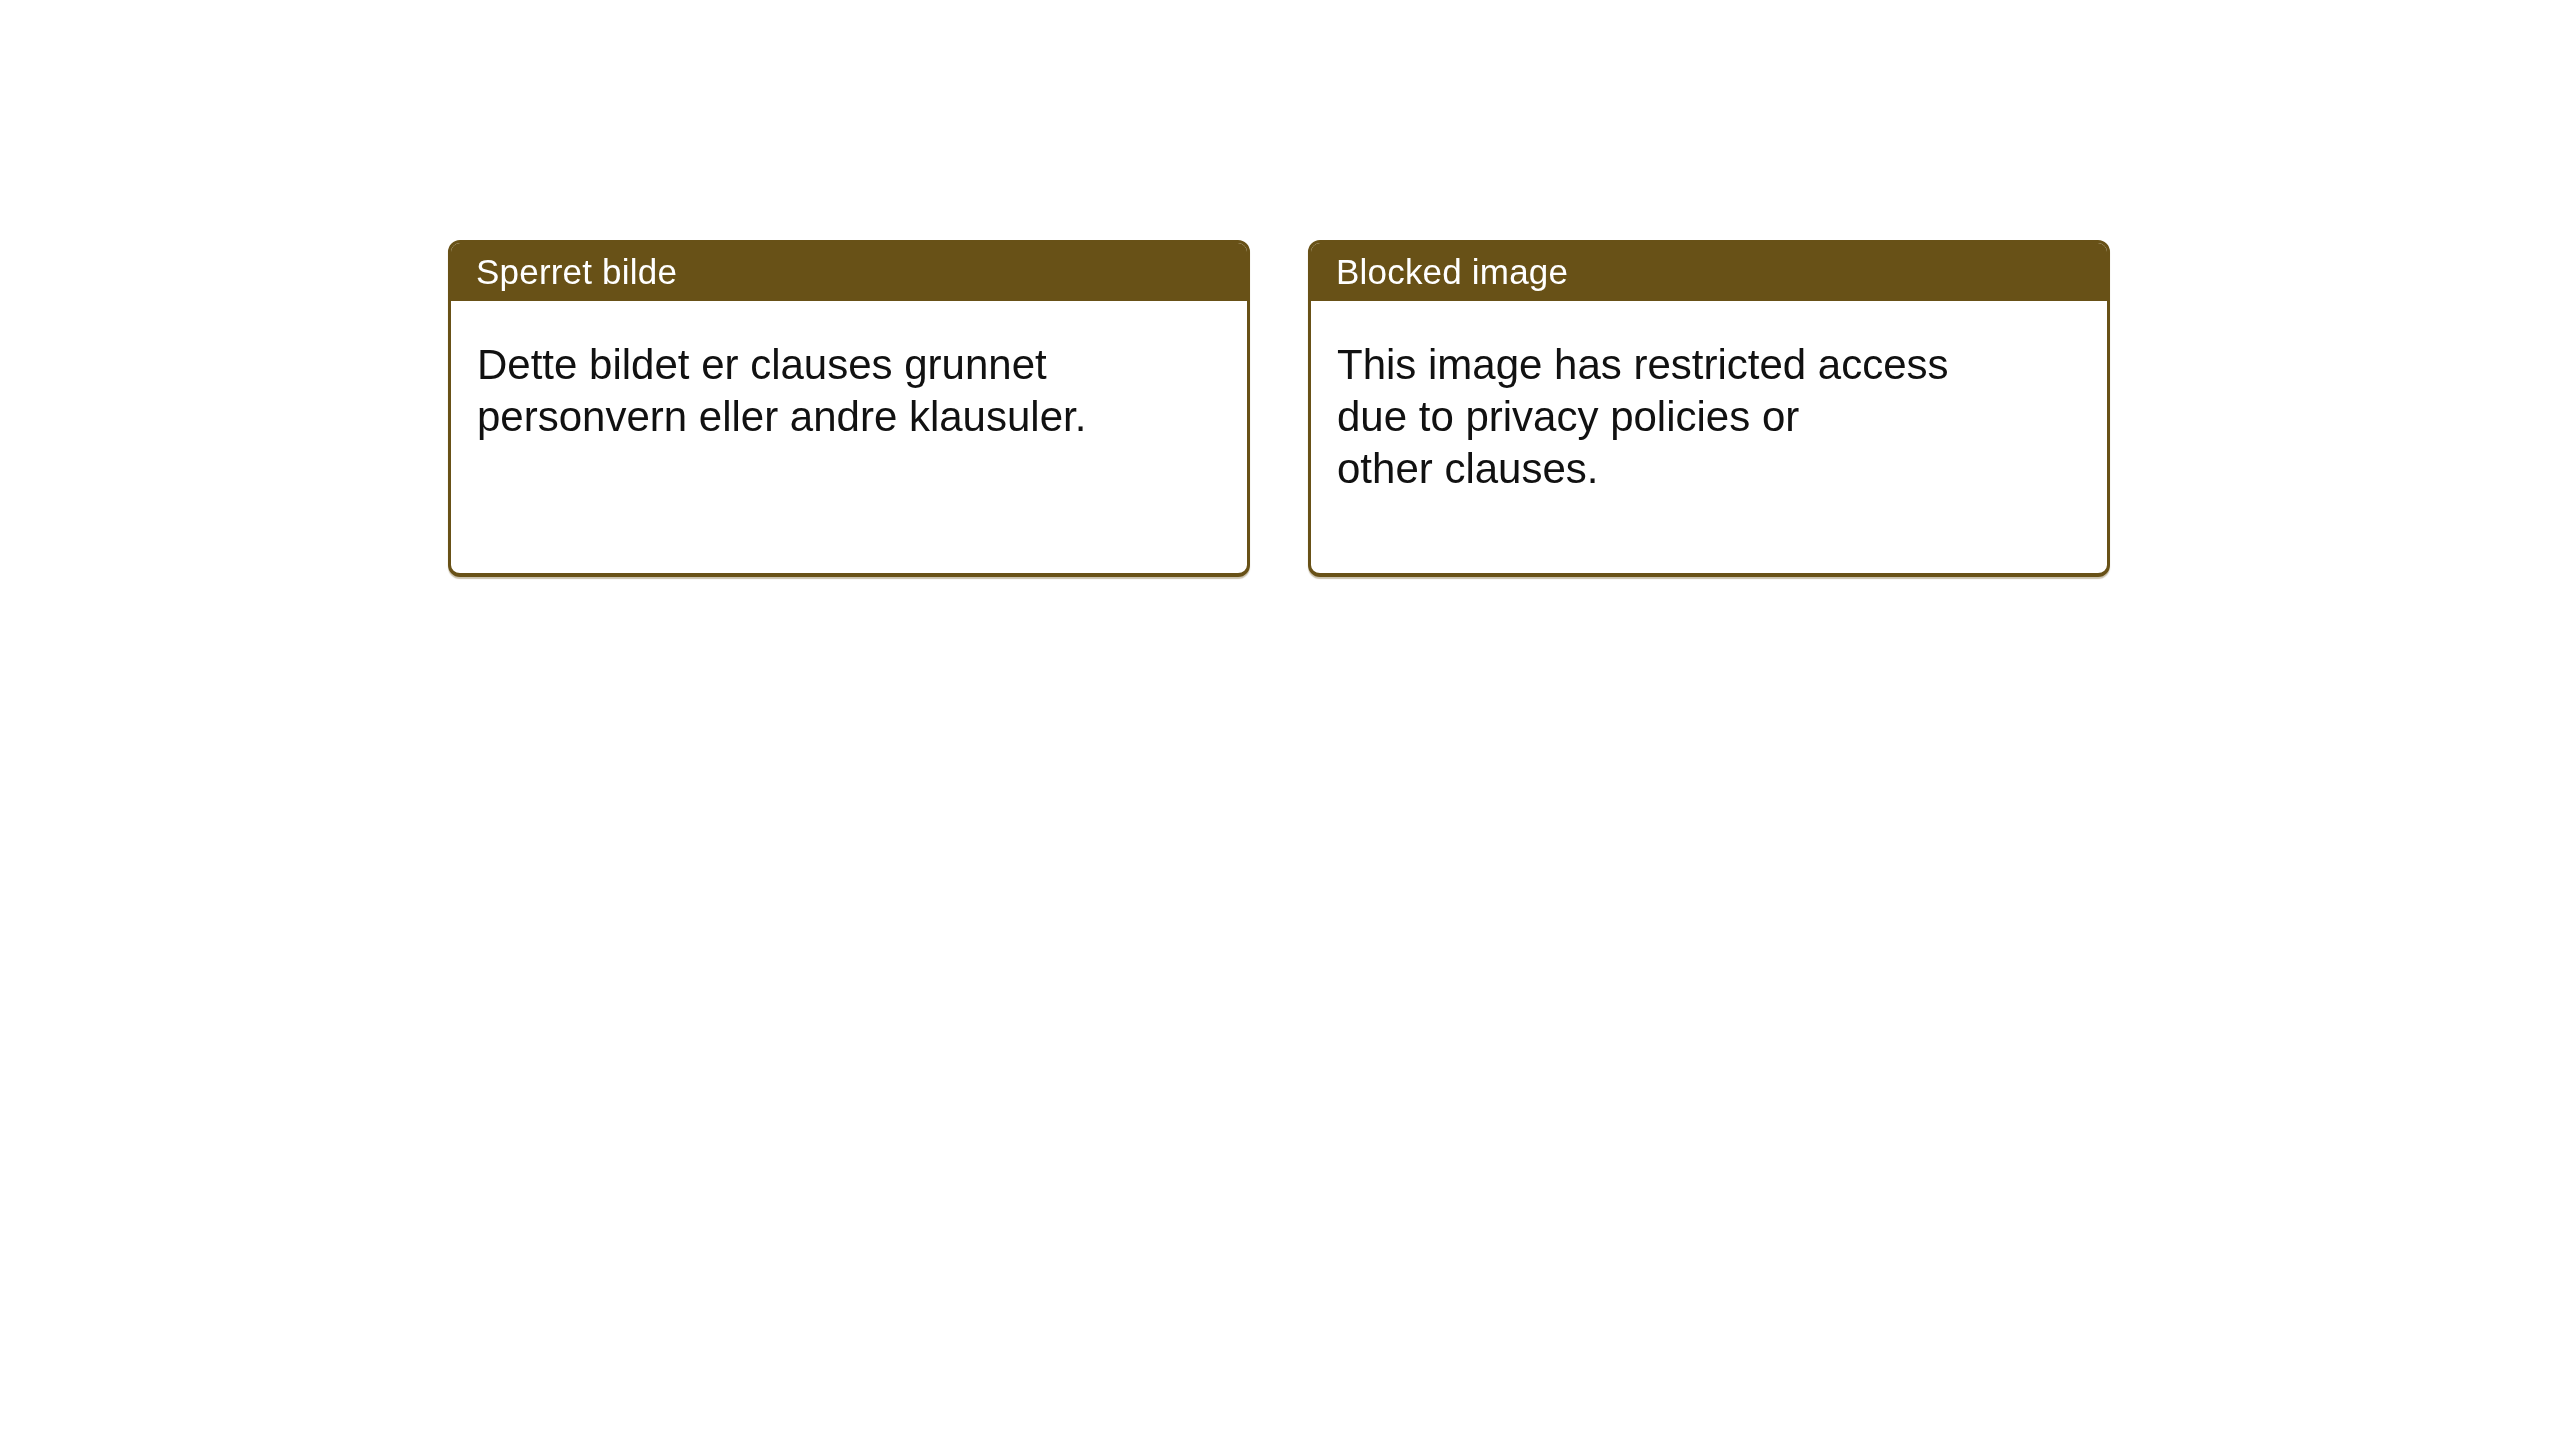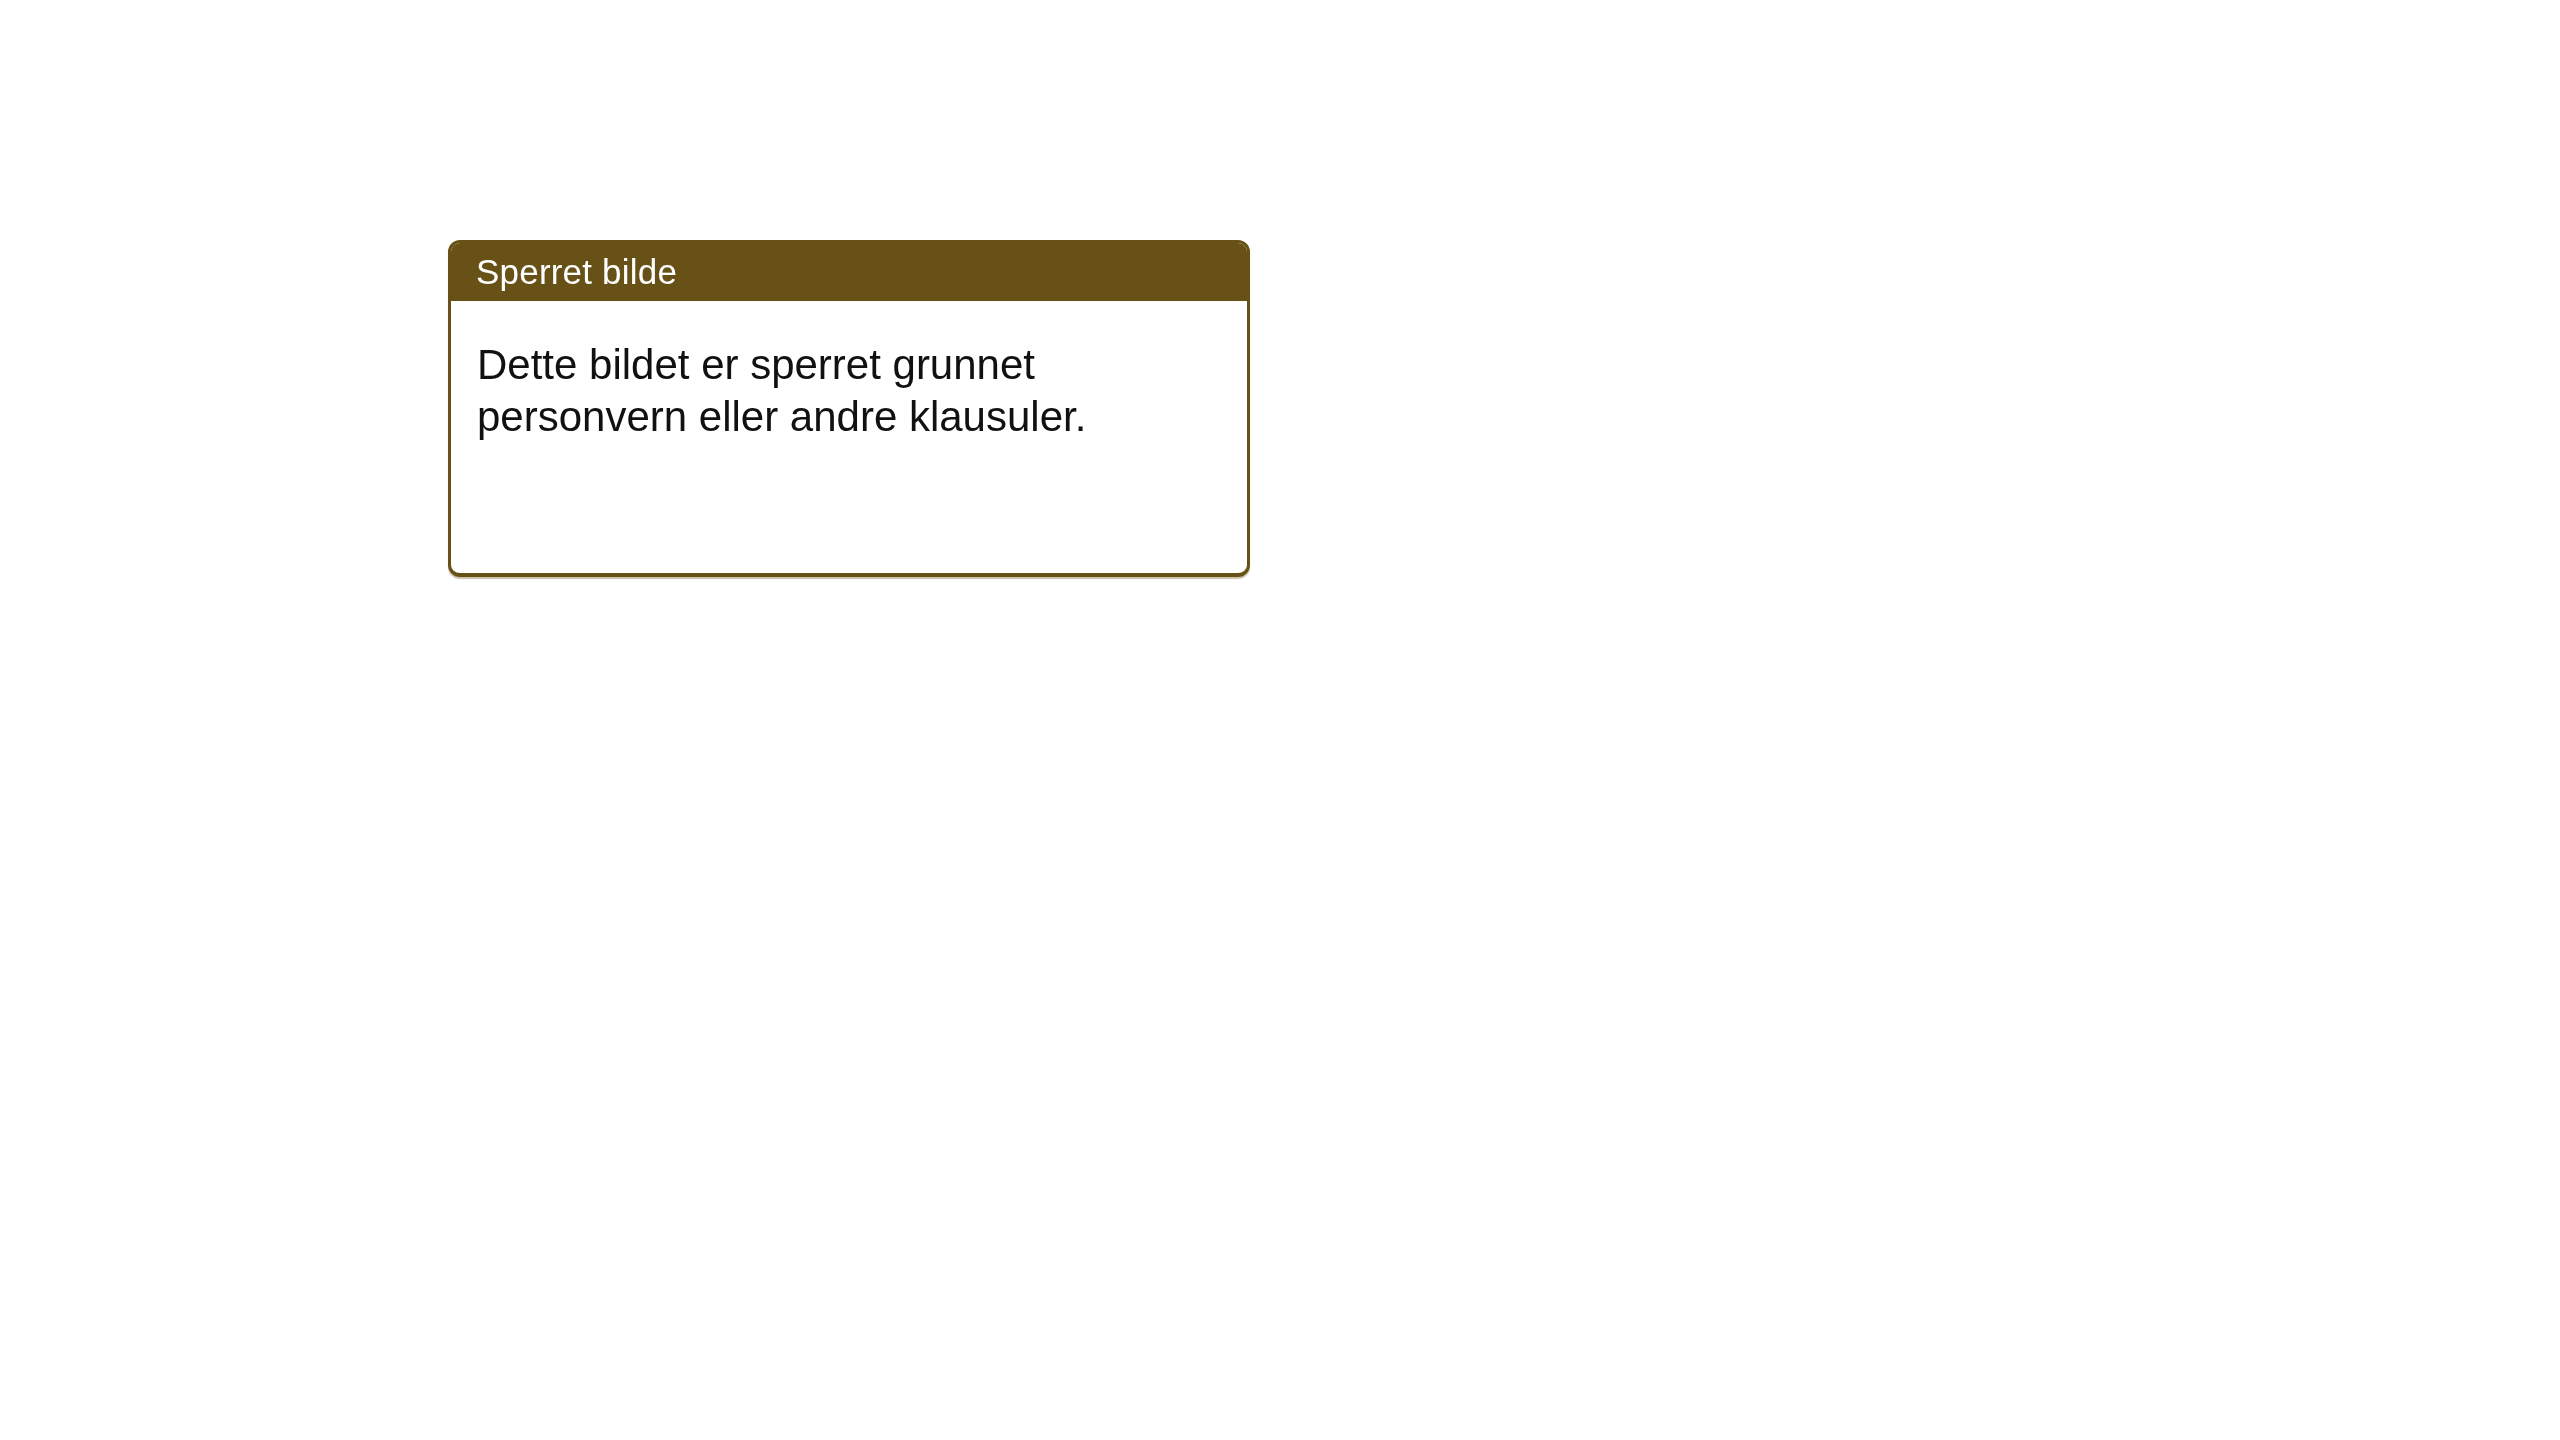--- a/index.html
+++ b/index.html
@@ -63,19 +63,29 @@
 </head>
 <body>
 
 <div class="cards-row">
 
   <div class="blocked-card">
     <div class="card-header">
       <span class="card-title">Sperret bilde</span>
     </div>
     <div class="card-body">
-      <p class="card-message">Dette bildet er sperret grunnet
+      <p class="card-message">Dette bildet er clauses grunnet
 personvern eller andre klausuler.</p>
     </div>
   </div>
 
+  <div class="blocked-card">
+    <div class="card-header">
+      <span class="card-title">Blocked image</span>
+    </div>
+    <div class="card-body">
+      <p class="card-message">This image has restricted access
+due to privacy policies or
+other clauses.</p>
+    </div>
+  </div>
 
 </div>
 
 </body></html>

